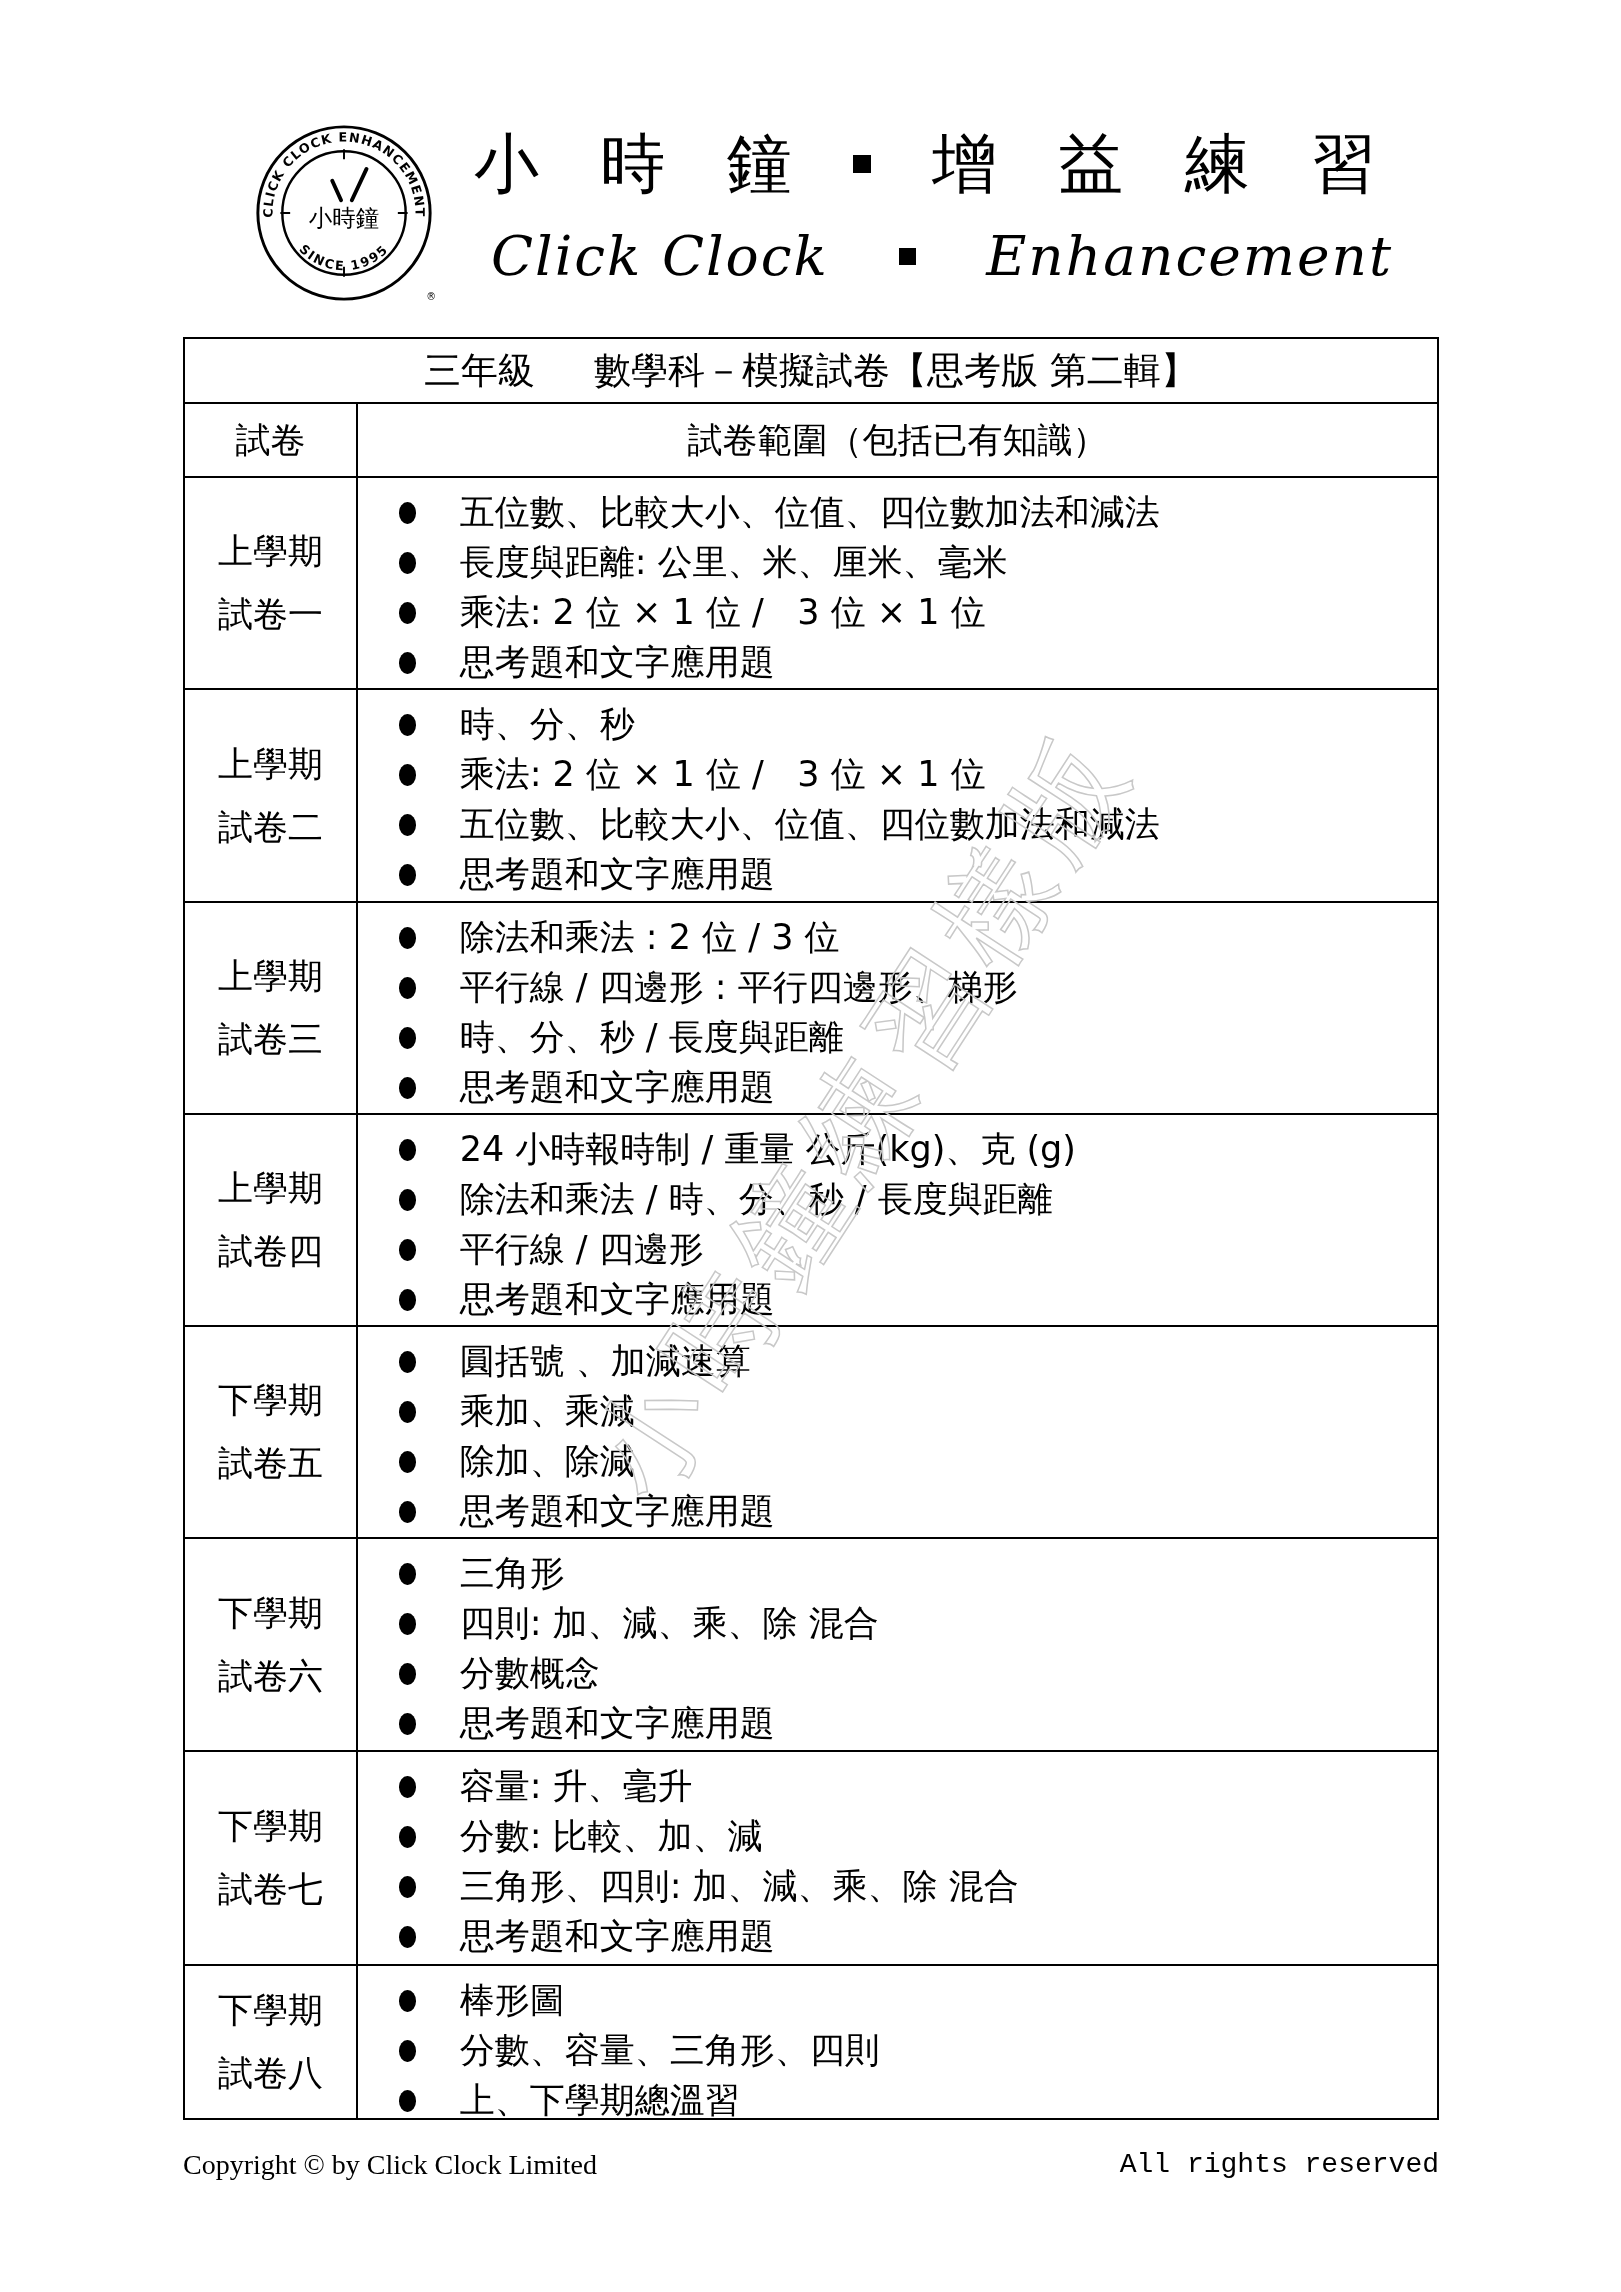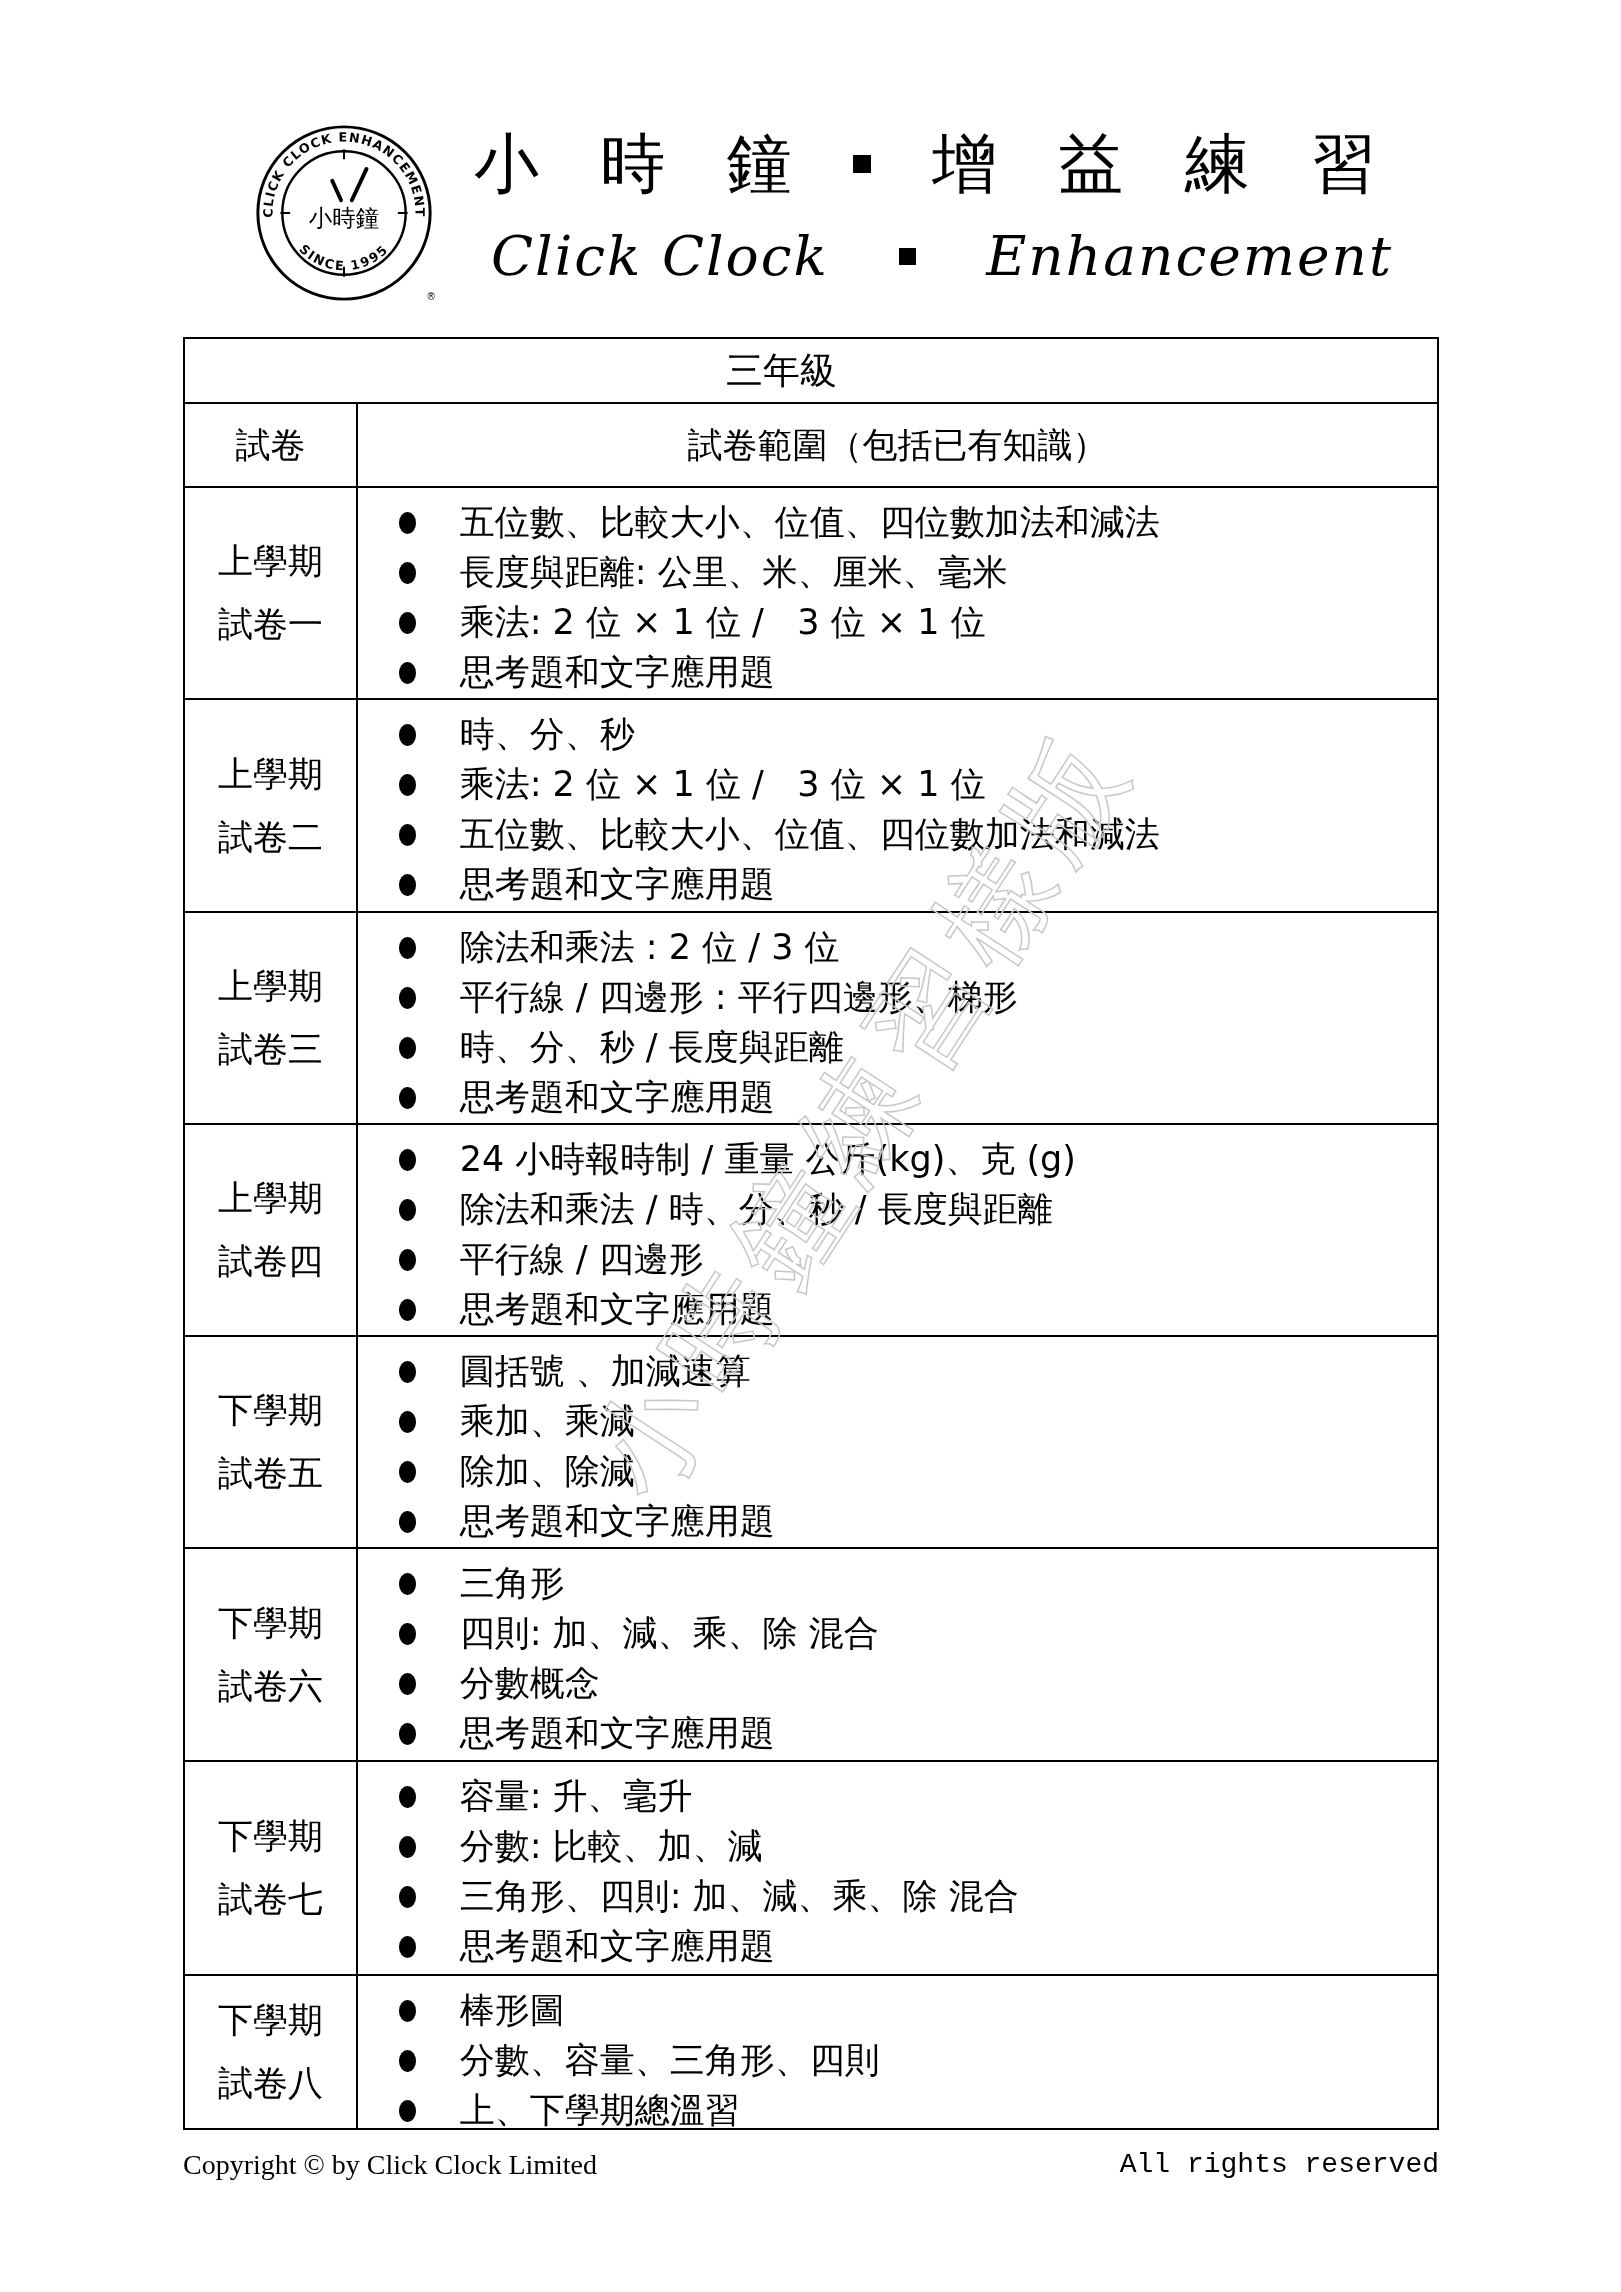--- a/index.html
+++ b/index.html
@@ -85,21 +85,21 @@
       font-size: 37px;
       white-space: pre;
     }
     .title-row .gap { display: inline-block; width: 59px; }
     .hdr-row, .data-row {
       display: flex;
       border-bottom: 2.9px solid #000;
       box-sizing: border-box;
     }
     .data-row.last { border-bottom: none; }
-    .hdr-row { height: 84px; }
+    .hdr-row { height: 74px; }
     .cell-left {
       width: 173px;
       border-right: 2px solid #000;
       box-sizing: border-box;
       display: flex;
       flex-direction: column;
       align-items: center;
       justify-content: center;
       font-family: "DejaVu Sans", sans-serif;
       font-size: 35px;
@@ -214,21 +214,21 @@
   <span>習</span>
 </div>
 <div class="brand-en">
   <span>Click Clock</span>
   <span class="sq"></span>
   <span>Enhancement</span>
 </div>
 
 <div class="syllabus-table">
   <div class="title-row">
-    <span>三年級</span><span class="gap"></span>
+    <span>三年級</span><span class="gap"></span><span>數學科－模擬試卷【思考版 第二輯】</span>
   </div>
 
   <div class="hdr-row">
     <div class="cell-left">試卷</div>
     <div class="cell-right">試卷範圍（包括已有知識）</div>
   </div>
 
   <div class="data-row" style="height:212px">
     <div class="cell-left">
       <span>上學期</span>

